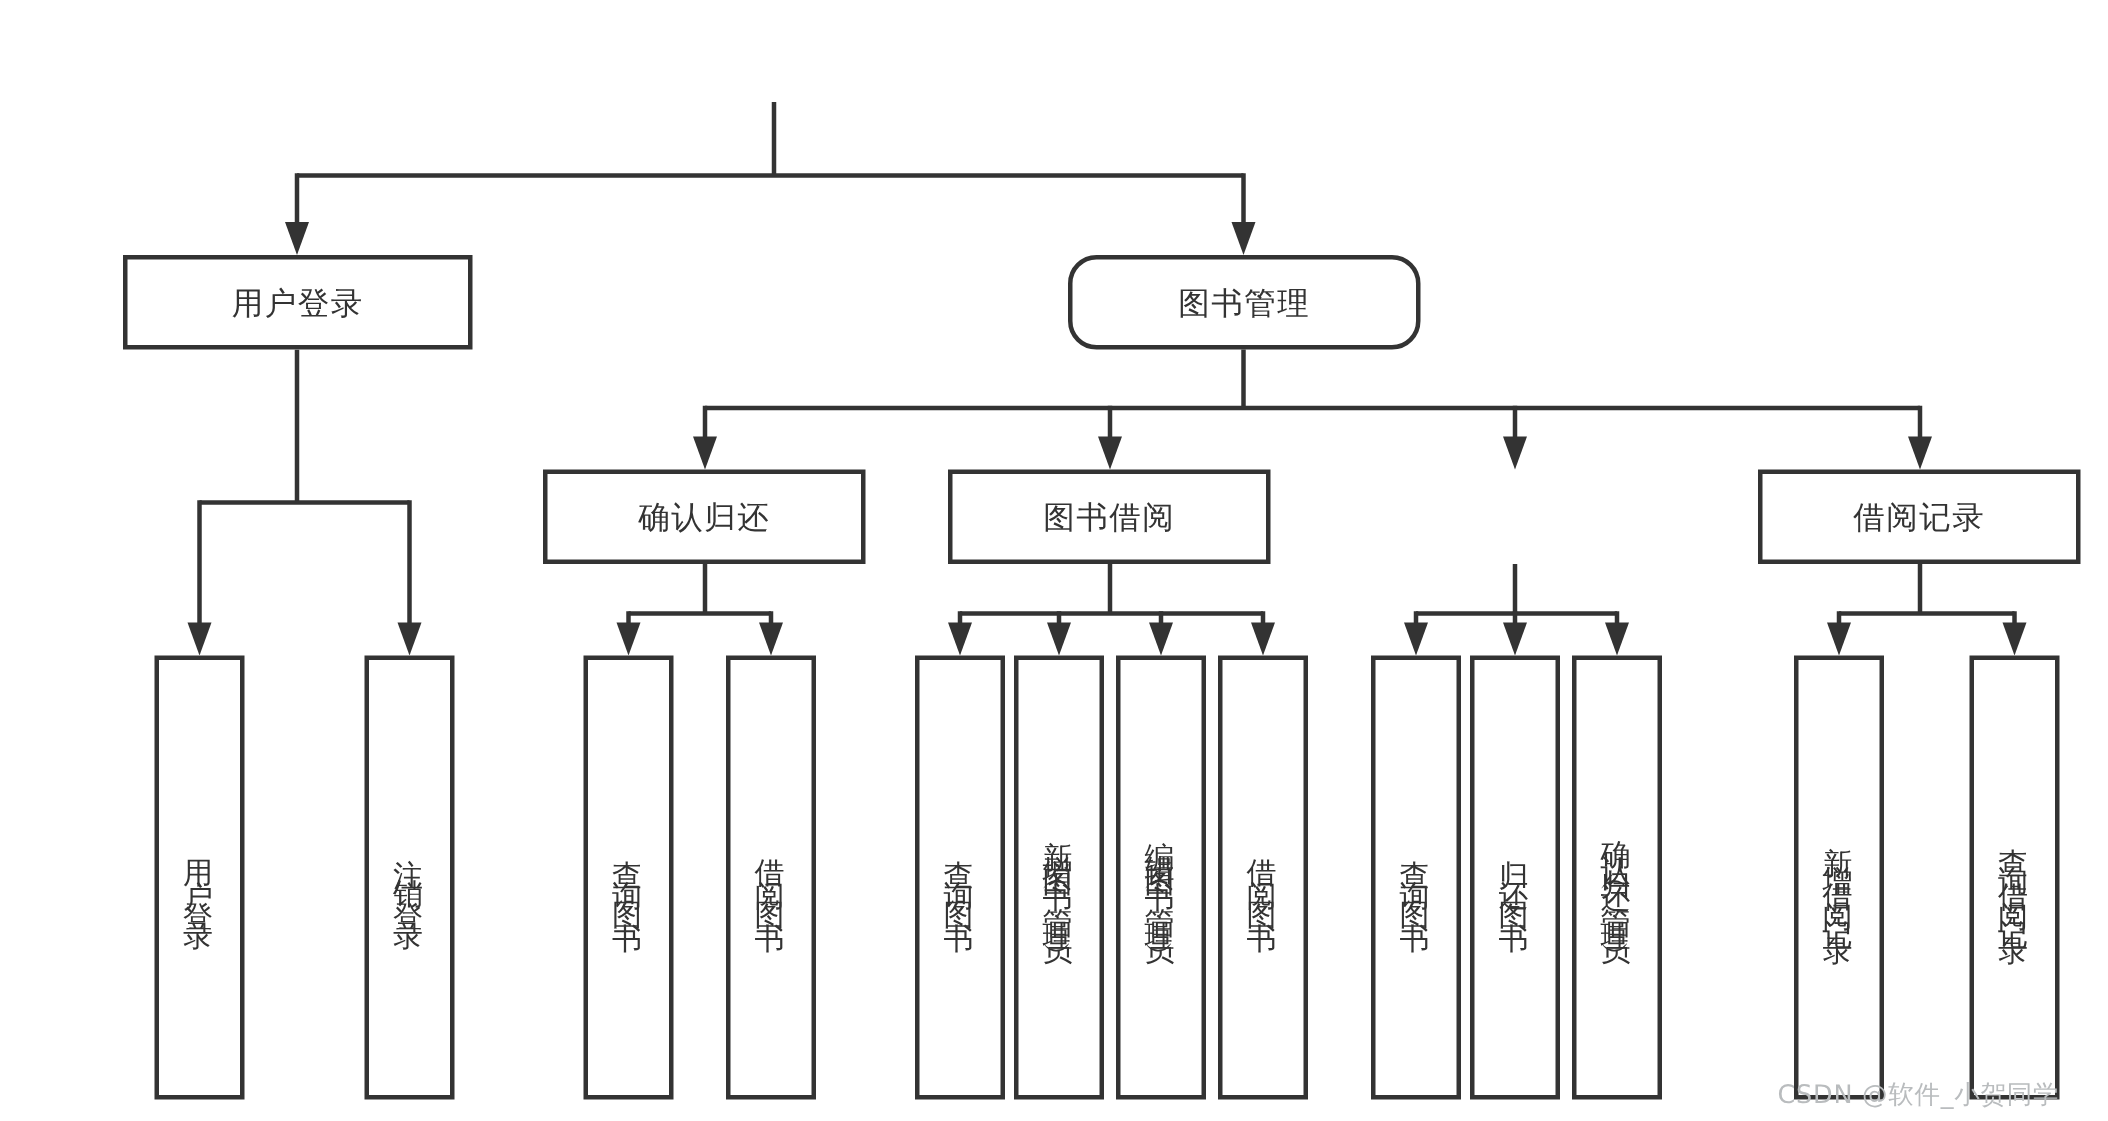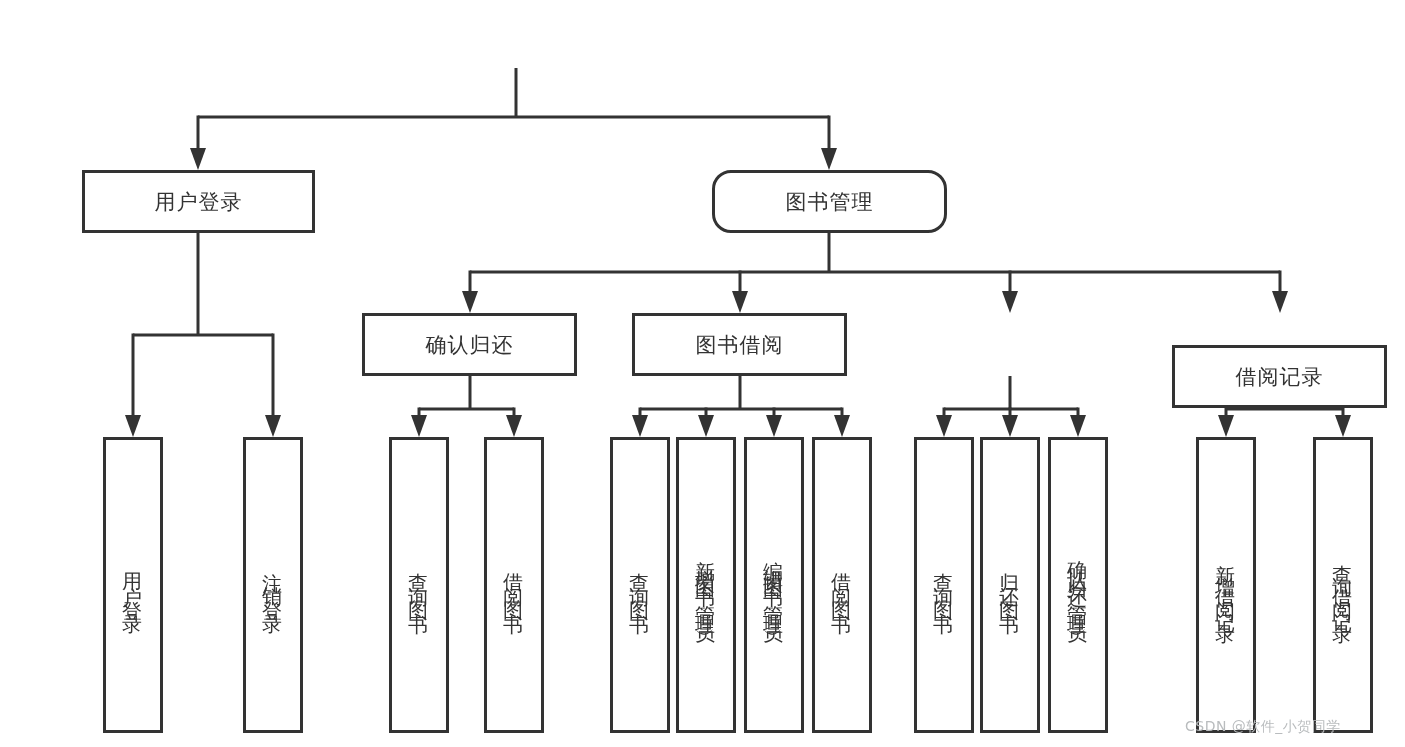--- a/index.html
+++ b/index.html
@@ -33,21 +33,21 @@
     text-orientation:mixed;
     font-size:20px;
     white-space:nowrap;
   }
   .sp-4{letter-spacing:14px;}
   .sp-6{letter-spacing:12px;}
   .sp-9{letter-spacing:9px;}
   #watermark{
     position:absolute;
     left:1185px;top:718px;
-    font-size:14px;
+    font-size:17px;
     letter-spacing:0.5px;
     color:#b9bcbe;
     z-index:3;
     white-space:nowrap;
   }
 </style>
 </head>
 <body>
 
 <div id="stage">
@@ -125,21 +125,21 @@
   <div class="box" style="left:712px;top:170px;width:235px;height:63px;border-radius:19px;">
     <span class="hlabel">图书管理</span>
   </div>
 
   <div class="box" style="left:362px;top:313px;width:215px;height:63px;">
     <span class="hlabel">确认归还</span>
   </div>
   <div class="box" style="left:632px;top:313px;width:215px;height:63px;">
     <span class="hlabel">图书借阅</span>
   </div>
-  <div class="box" style="left:1172px;top:313px;width:215px;height:63px;margin-top:32px;">
+  <div class="box" style="left:1172px;top:313px;width:215px;height:63px;">
     <span class="hlabel">借阅记录</span>
   </div>
 
   <div class="box leaf" style="left:103px;">
     <span class="vlabel sp-4">用户登录</span>
   </div>
   <div class="box leaf" style="left:243px;">
     <span class="vlabel sp-4">注销登录</span>
   </div>
 

